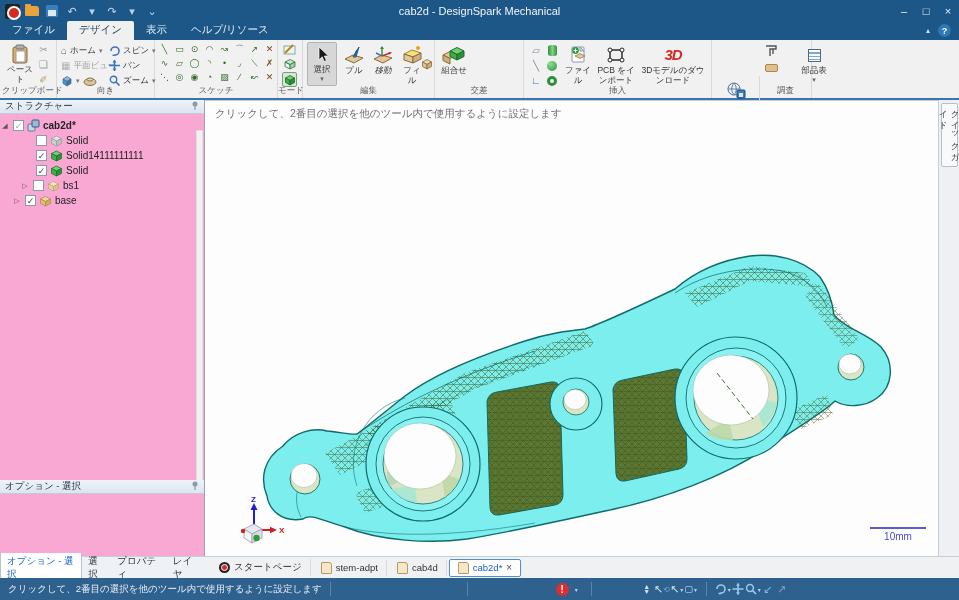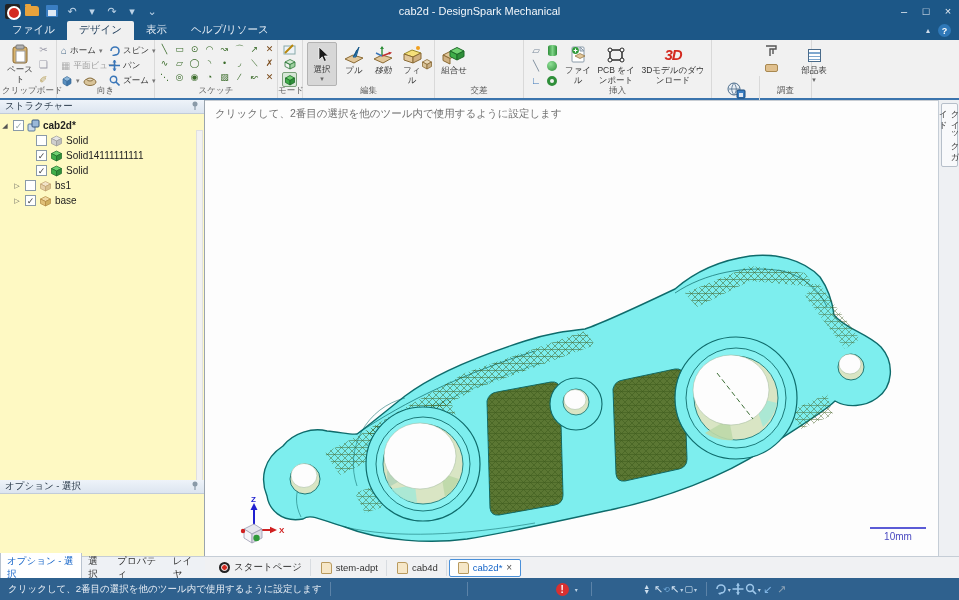--- a/index.html
+++ b/index.html
@@ -46,21 +46,21 @@
   .rowbtn.dis { color:#9a9a9a; }
   .gicon { font-size:10px; color:#4a6b8a; }
   .cyl { width:9px; height:11px; background:linear-gradient(90deg,#2f8f3a,#7fd488,#2f8f3a); border-radius:4px/2px; }
   .sph { width:10px; height:10px; border-radius:50%; background:radial-gradient(circle at 35% 30%,#8fe096,#2f8f3a); }
   .rng { width:10px; height:10px; border-radius:50%; border:3px solid #2f8f3a; }
   .red3d { color:#d42a20; font-weight:bold; font-size:15px; font-style:italic; letter-spacing:-1px; }
   .listic { width:13px; height:13px; border:1px solid #4a6b8a; background:repeating-linear-gradient(#fff 0 2px,#7fa8cf 2px 3.5px); }
   .tanpad { width:13px; height:8px; background:#e0c08e; border:1px solid #a88850; border-radius:2px; }
 
   
-  #leftpanel { left:0; top:100px; width:205px; height:478px; background:#fef9c3; border-right:1px solid #9aa4ae; }
+  #leftpanel { left:0; top:100px; width:205px; height:478px; background:#f9a8d4; border-right:1px solid #9aa4ae; }
   .phead { height:14px; background:linear-gradient(#eef3f9,#dce5f0); border-bottom:1px solid #c2ccd8; font-size:9.5px; color:#2a3a4a; display:flex; align-items:center; padding:0 5px; }
   .pin { margin-left:auto; color:#6a7a8a; font-size:8px; }
   .tree { position:relative; padding-top:4px; }
   .trow { display:flex; align-items:center; height:15px; font-size:10px; color:#222; }
   .exp { width:10px; text-align:center; font-size:7px; color:#555; }
   .cb { width:11px; height:11px; border:1px solid #8a9aa8; background:#fff; margin:0 3px; font-size:9px; line-height:10px; text-align:center; color:#444; }
   .cb.partial { color:#9aa; }
   .cb-blank { width:17px; }
   svg.cubeic { width:13px; height:13px; margin-right:3px; }
   .scroll { position:absolute; right:1px; top:16px; width:7px; height:358px; background:#f2f2f2; border:1px solid #e0e0e0; }
@@ -455,21 +455,21 @@
       <div class="trow" style="padding-left:16px;">
         <span class="cb-blank"></span>
         <span class="cb">✓</span>
         <svg class="cubeic">
             <polygon points="1.5,4.5 6.5,2 11.5,4.5 6.5,7" fill="#6fd070" stroke="#1d6b28" stroke-width="0.7"></polygon>
             <polygon points="1.5,4.5 6.5,7 6.5,12 1.5,9.5" fill="#3fae49" stroke="#1d6b28" stroke-width="0.7"></polygon>
             <polygon points="6.5,7 11.5,4.5 11.5,9.5 6.5,12" fill="#2f8f3a" stroke="#1d6b28" stroke-width="0.7"></polygon>
           </svg>
         <span>Solid</span>
       </div>
-      <div class="trow" style="padding-left:12px;">
+      <div class="trow" style="padding-left:20px;">
         <span class="exp">▷</span>
         <span class="cb"></span>
         <svg class="cubeic">
             <polygon points="1.5,5 6.5,2.5 11.5,5 6.5,7.5" fill="#f2e3c8" stroke="#c0a070" stroke-width="0.7"></polygon>
             <polygon points="1.5,5 6.5,7.5 6.5,12 1.5,9.5" fill="#e5d0a8" stroke="#c0a070" stroke-width="0.7"></polygon>
             <polygon points="6.5,7.5 11.5,5 11.5,9.5 6.5,12" fill="#d8c090" stroke="#c0a070" stroke-width="0.7"></polygon>
           </svg>
         <span>bs1</span>
       </div>
       <div class="trow" style="padding-left:12px;">

